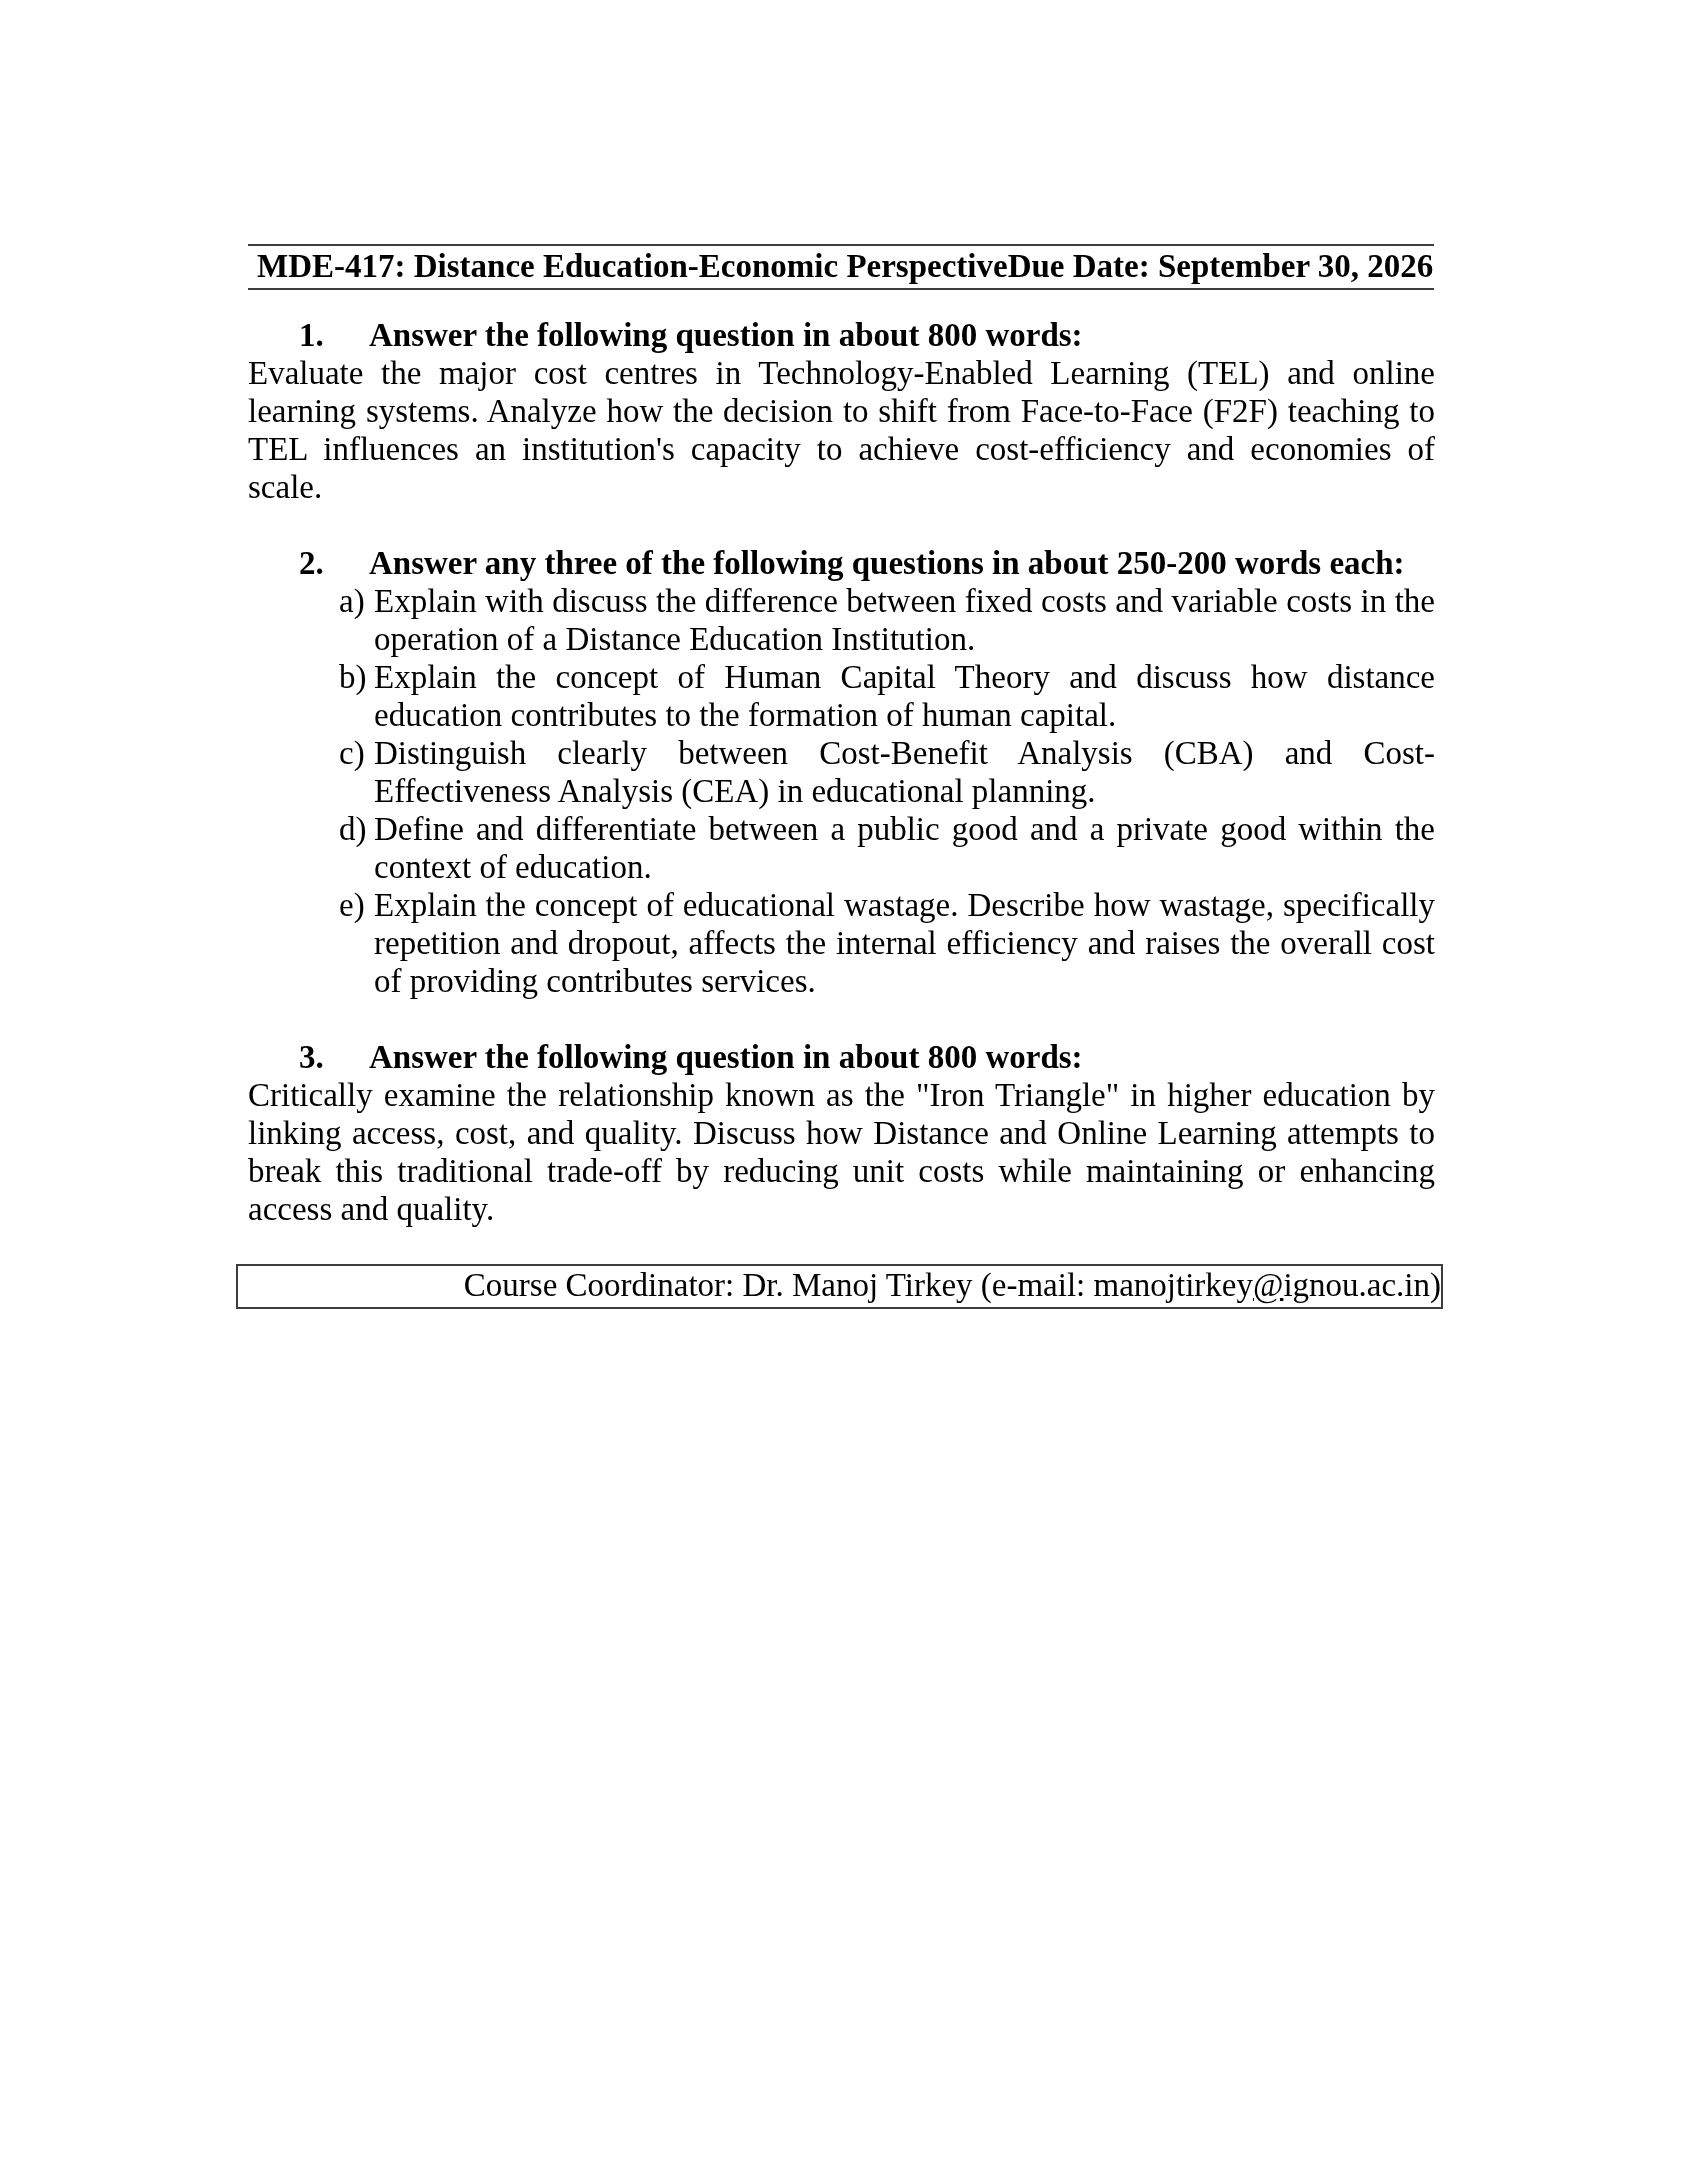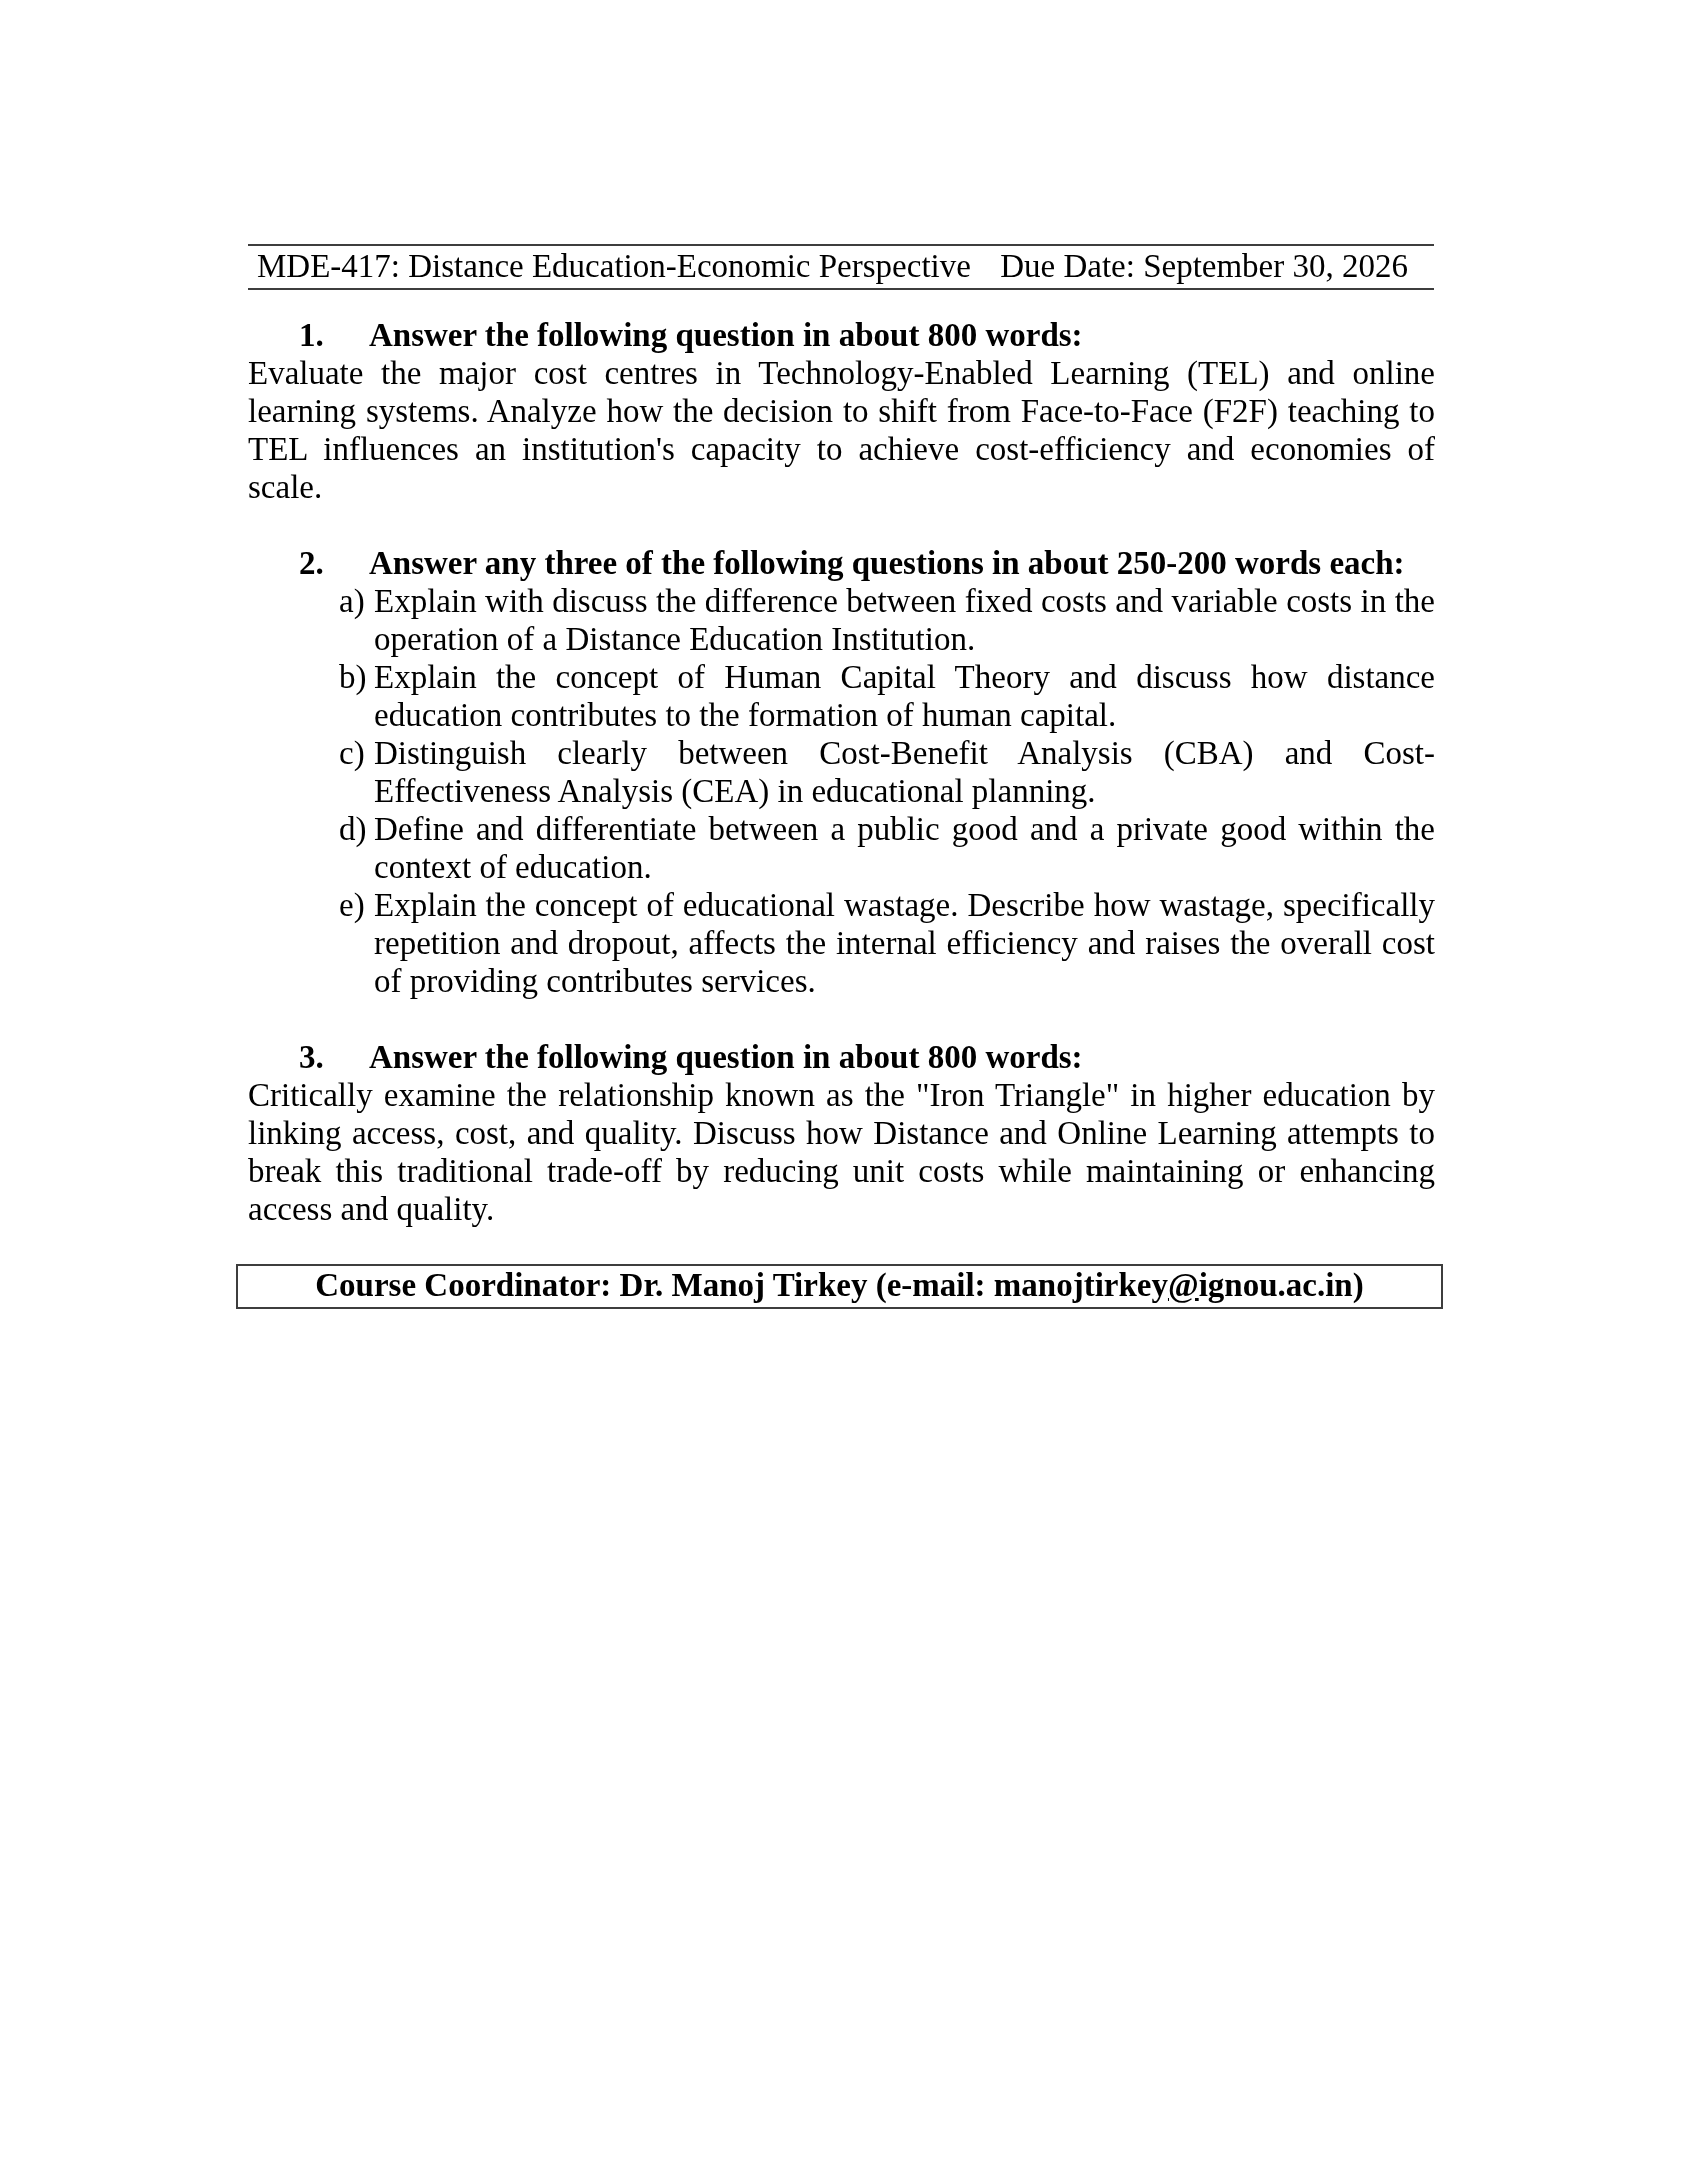--- a/index.html
+++ b/index.html
@@ -15,21 +15,21 @@
     line-height: 38px;
     overflow: hidden;
   }
   .header-bar {
     margin: 244px 249px 0 248px;
     border-top: 2px solid #3d3d3d;
     border-bottom: 2px solid #3d3d3d;
     padding: 1px 26px 3px 9px;
     display: flex;
     justify-content: space-between;
-    font-weight: normal;
+    font-weight: bold;
     white-space: nowrap;
   }
   .content { margin: 0 248px; }
   .question { margin-top: 38px; }
   .question.first { margin-top: 26px; }
   .q-head {
     display: flex;
     font-weight: bold;
     padding-left: 51px;
   }
@@ -37,22 +37,22 @@
   .q-heading { flex: 1; margin-left: 20px; }
   .q-body {
     text-align: justify;
   }
   .subitem { display: flex; margin-left: 91px; }
   .sub-label { width: 35px; flex: none; }
   .sub-text { flex: 1; text-align: justify; }
   .footer-box {
     margin: 36px 240px 0 236px;
     border: 2px solid #3d3d3d;
-    text-align: center;
-    font-weight: bold;
+    text-align: right;
+    font-weight: normal;
     padding: 0 0 3px 0;
   }
   .at-underline { text-decoration: underline; }
 </style>
 </head>
 <body>
 
 <div>
 
   <div class="header-bar">

